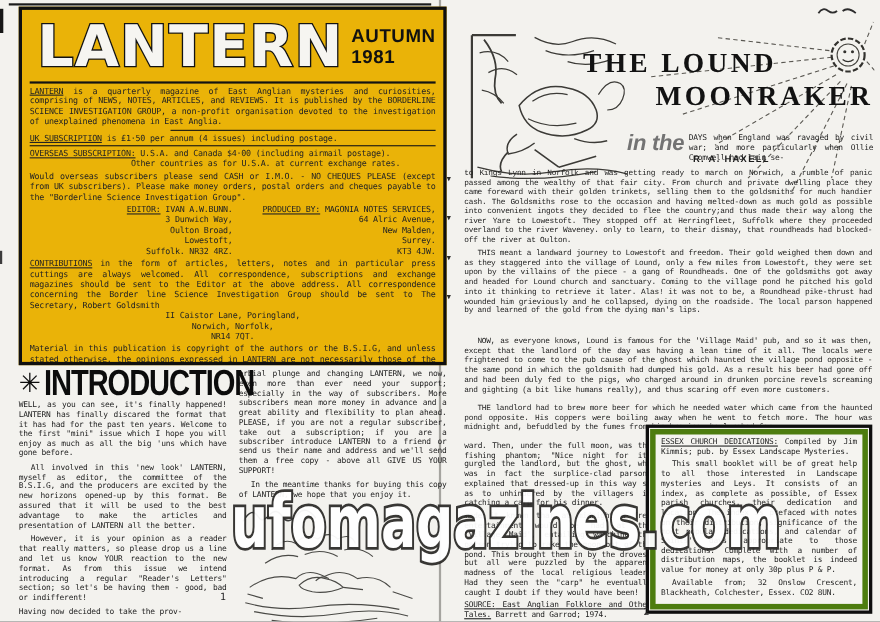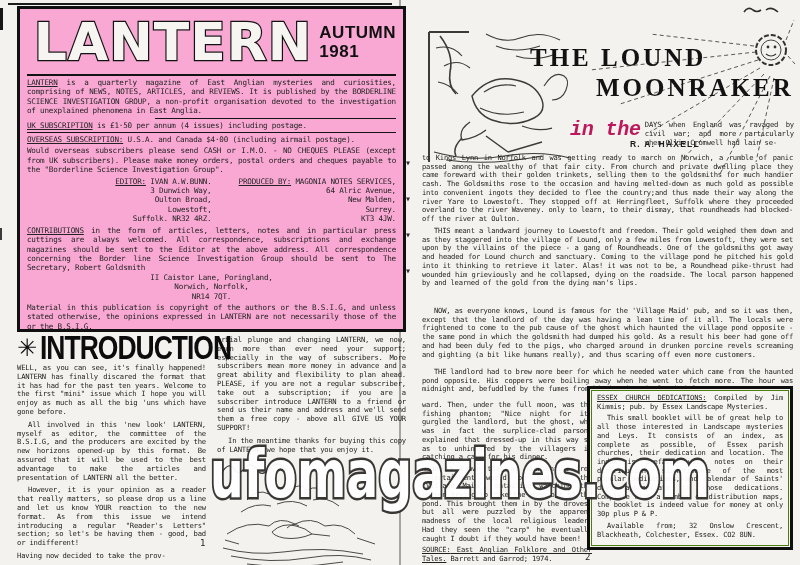--- a/index.html
+++ b/index.html
@@ -8,21 +8,21 @@
   .abs{position:absolute;}
   
   .top-rule{left:8px;top:3px;width:384px;height:2px;background:#1b1b1b;}
   .edge-mark1{left:0;top:8px;width:3px;height:22px;background:#161616;}
   .edge-mark2{left:0;top:228px;width:2px;height:12px;background:#3c3c3c;}
   .fold-line{left:399px;top:0;width:2px;height:565px;background:#57554f;opacity:.5;}
   .fold-marks{left:405px;top:158px;width:12px;display:flex;flex-direction:column;gap:26px;
               color:#2c2c2c;font-size:10px;line-height:10px;}
   
   .masthead{left:17px;top:6px;width:389px;height:326px;border:3px solid #101010;
-            box-sizing:border-box;padding:2px 7px 2px 7px;overflow:hidden;background:#f9a8d4;}
+            box-sizing:border-box;padding:2px 7px 2px 7px;overflow:hidden;background:#eab308;}
   .logo-row{display:flex;align-items:center;border-bottom:2px solid #131313;padding-bottom:1px;}
   .logo-svg{flex:0 0 auto;}
   .issue-block{margin-left:auto;font-family:"Liberation Sans",sans-serif;
                font-weight:bold;font-size:17px;line-height:19px;letter-spacing:.5px;color:#111;}
   .mast-text{font-size:7.6px;line-height:9.4px;letter-spacing:-.2px;text-align:justify;}
   .mast-text p{margin:2px 0;}
   .u{text-decoration:underline;}
   .rule-partial{border-bottom:1.5px solid #151515;margin:0 0 2px 128px;height:0;}
   .rule-full{border-bottom:1.5px solid #151515;margin:1px 0 2px 0;height:0;}
   .ind{display:block;padding-left:92px;}
@@ -50,35 +50,35 @@
   .woodcut{left:6px;top:20px;}
   .rays{left:140px;top:6px;}
   .rtitle{font-family:"Liberation Serif",serif;font-weight:bold;color:#121212;
           font-size:25px;letter-spacing:3px;white-space:nowrap;}
   .rtitle1{left:110px;top:38px;}
   .rtitle2{left:176px;top:68px;}
   .byline{left:210px;top:101px;font-family:"Liberation Sans",sans-serif;font-weight:bold;
           font-size:8.5px;letter-spacing:1.2px;color:#1a1a1a;margin-top:32px;}
   .leadin-block{left:150px;top:114px;width:224px;font-size:7.2px;line-height:9px;
                 text-align:justify;letter-spacing:-.2px;}
-  .leadin{float:left;font-family:Liberation Mono, monospace;font-style:italic;font-weight:bold;
-          font-size:20px;line-height:18px;margin:1px 4px 0 0;color:#be185d;}
-  .story{font-size:7.1px;line-height:8.7px;letter-spacing:-.2px;text-align:justify;width:371px;}
+  .leadin{float:left;font-family:Liberation Sans, sans-serif;font-style:italic;font-weight:bold;
+          font-size:20px;line-height:18px;margin:1px 4px 0 0;color:#737373;}
+  .story{font-size:7.1px;line-height:8.7px;letter-spacing:-.2px;text-align:justify;width:371px;font-family:Liberation Mono, monospace;}
   .story.indent{text-indent:12px;}
   .p-cont{left:2px;top:148px;}
   .p-2{left:2px;top:221px;}
   .p-3{left:2px;top:301px;}
   .p-4{left:2px;top:362px;}
   .leftcol{left:2px;top:395px;width:170px;font-size:7.1px;line-height:8.7px;
            letter-spacing:-.2px;text-align:justify;}
   .leftcol p{margin:0 0 3px 0;}
   .source-line{margin-top:3px;}
   .sidebar{left:167px;top:380px;width:206px;border:3px solid #0e0e0e;box-sizing:border-box;
            background:#f5f4f0;padding:1px;}
-  .sidebar-inner{border:1px solid #4d7c0f;padding:3px 5px;font-size:7.1px;line-height:8.7px;
+  .sidebar-inner{border:5px solid #4d7c0f;padding:3px 5px;font-size:7.1px;line-height:8.7px;
                  letter-spacing:-.2px;text-align:justify;}
   .sidebar-inner p{margin:0 0 3px 0;}
   .sb-body{text-indent:10px;}
   .pagenum2{left:165px;top:546px;font-size:9px;}
   
   .watermark{left:120px;top:415px;z-index:9;pointer-events:none;}
   svg{display:block;}
 </style>
 </head>
 <body>
@@ -108,21 +108,21 @@
         <div>AUTUMN</div>
         <div>1981</div>
       </div>
     </div>
 
     <div class="mast-text">
       <p><span class="u">LANTERN</span><span> is a quarterly magazine of East Anglian mysteries and curiosities, comprising of NEWS, NOTES, ARTICLES, and REVIEWS.  It is published by the BORDERLINE SCIENCE INVESTIGATION GROUP, a non-profit organisation devoted to the investigation of unexplained phenomena in East Anglia.</span></p>
       <div class="rule-partial"></div>
       <p><span class="u">UK SUBSCRIPTION</span><span> is £1·50 per annum (4 issues) including postage.</span></p>
       <div class="rule-full"></div>
-      <p><span class="u">OVERSEAS SUBSCRIPTION:</span><span> U.S.A. and Canada $4·00 (including airmail postage).</span></p>
+      <p><span class="u">OVERSEAS SUBSCRIPTION:</span><span> U.S.A. and Canada $4·00 (including airmail postage).</span><span class="ind">Other countries as for U.S.A. at current exchange rates.</span></p>
       <p>Would overseas subscribers please send CASH or I.M.O. - NO CHEQUES PLEASE (except from UK subscribers). Please make money  orders, postal orders and cheques  payable to the "Borderline Science Investigation Group".</p>
 
       <div class="ed-row">
         <div class="ed-col">
           <span class="u">EDITOR:</span><span> IVAN A.W.BUNN.</span>
           <span class="addr">3 Dunwich Way,</span>
           <span class="addr">Oulton Broad,</span>
           <span class="addr">Lowestoft,</span>
           <span class="addr">Suffolk. NR32 4RZ.</span>
         </div>

